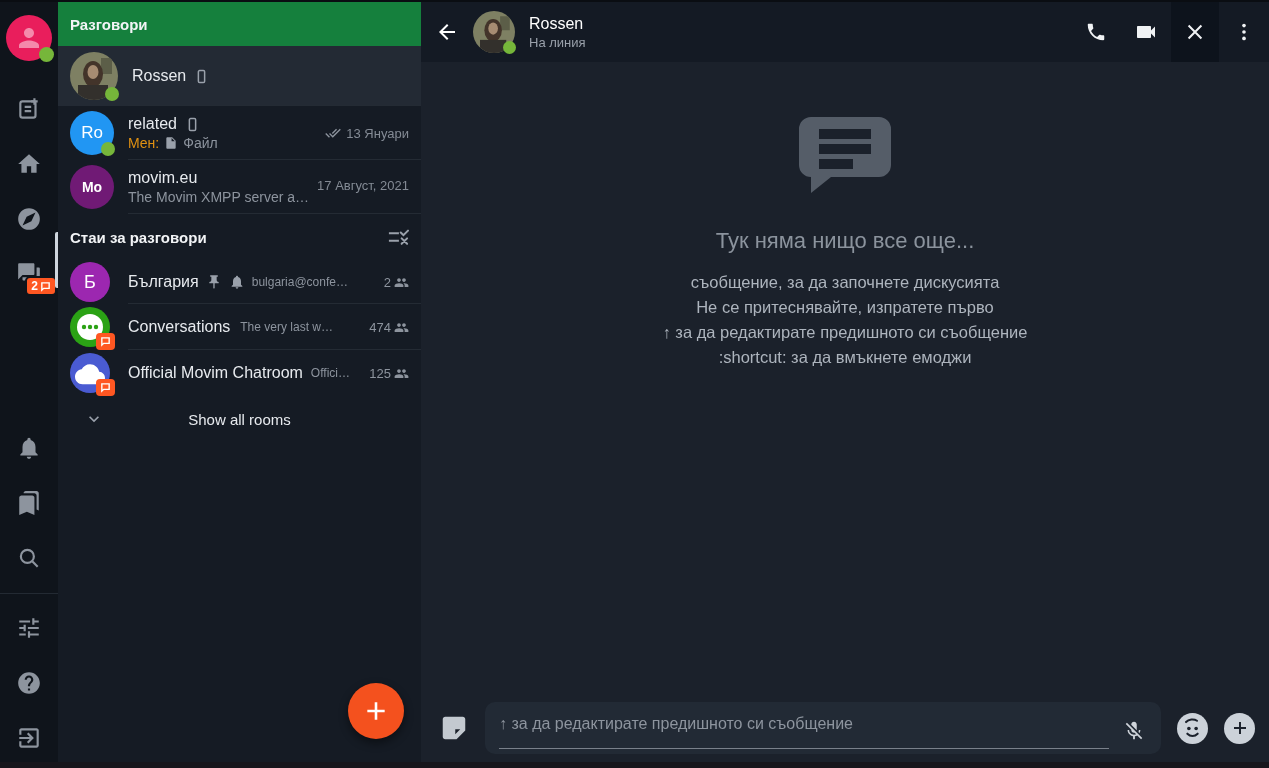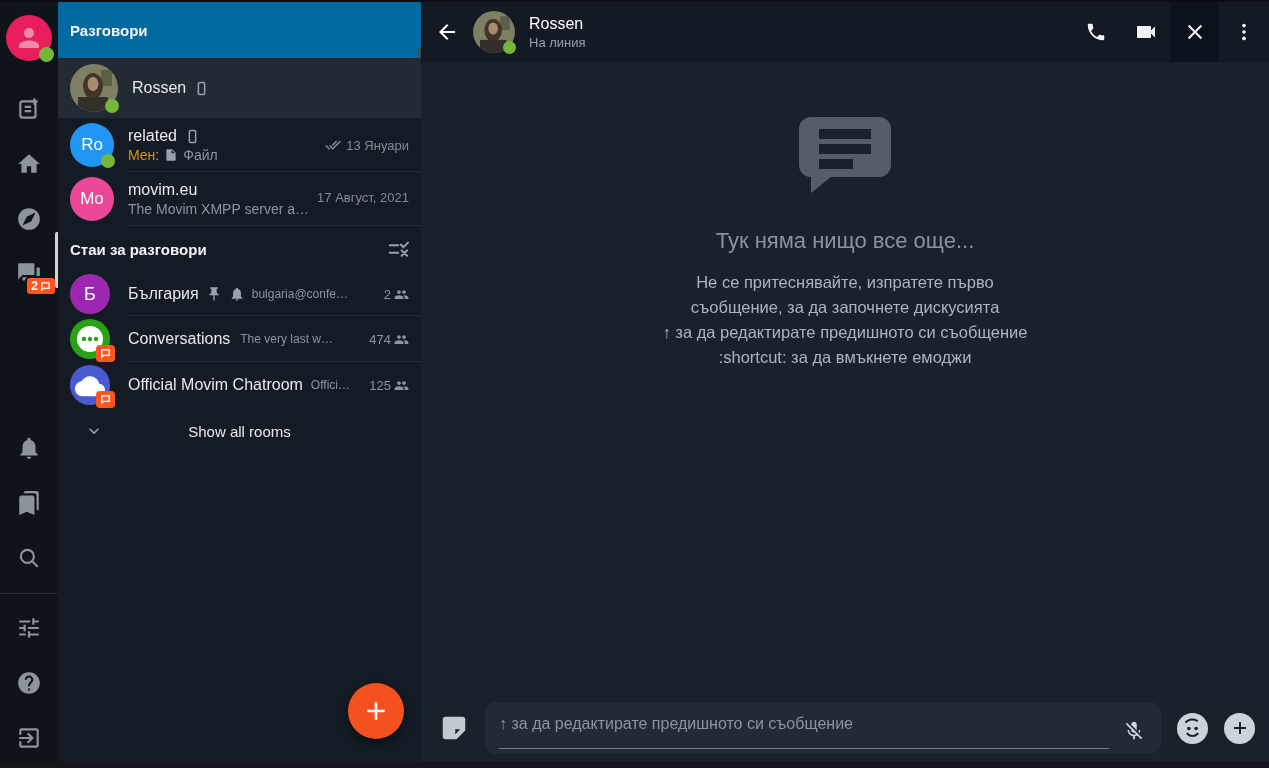--- a/index.html
+++ b/index.html
@@ -39,22 +39,22 @@
   }
   .rail-active {
     position:absolute; right:0; top:230px; width:3px; height:56px; background:#cfd6de; border-radius:2px 0 0 2px;
   }
 
   
   .panel {
     width:363px; background:#151b24; flex-shrink:0; position:relative; display:flex; flex-direction:column;
   }
   .panel-header {
-    height:56px; display:flex; align-items:center; padding:0 12px;
-    font-weight:bold; font-size:15px; color:#f2f4f6; background:#0369a1;
+    height:44px; display:flex; align-items:center; padding:0 12px;
+    font-weight:bold; font-size:15px; color:#f2f4f6; background:#15803d;
   }
   .convo {
     display:flex; align-items:center; padding:0 12px; cursor:pointer; position:relative;
   }
   .convo.two { height:54px; }
   .convo.big { height:60px; }
   .convo.selected { background:#232a34; }
   .convo .av { position:relative; flex-shrink:0; margin-right:14px; }
   .circle {
     border-radius:50%; display:flex; align-items:center; justify-content:center;
@@ -267,21 +267,21 @@
               <path d="M18 7l-1.41-1.41-6.34 6.34 1.41 1.41L18 7zm4.24-1.41L11.66 16.17 7.48 12l-1.41 1.41L11.66 19l12-12-1.42-1.41zM.41 13.41L6 19l1.41-1.41L1.83 12 .41 13.41z"></path>
             </svg>
           <span>13 Януари</span>
         </span>
       </div>
       <div class="sep"></div>
     </div>
 
     <div class="convo two">
       <div class="av">
-        <span class="circle" style="width:44px;height:44px;background:#ec4899;font-size:17px;">Mo</span>
+        <span class="circle" style="width:44px;height:44px;background:#701a75;font-size:14px;font-weight:bold;">Mo</span>
       </div>
       <div class="body">
         <div class="row1">
           <span class="cname">movim.eu</span>
         </div>
         <div class="row2">
           <span style="overflow:hidden;text-overflow:ellipsis;">The Movim XMPP server and related servi…</span>
         </div>
       </div>
       <div class="meta" style="align-self:flex-start;margin-top:18px;">
@@ -446,22 +446,22 @@
     </header>
 
     <section class="empty">
       <svg class="empty-icon" width="96" height="80" viewBox="0 0 96 80">
         <path fill="currentColor" d="M14 2h68a12 12 0 0 1 12 12v36a12 12 0 0 1-12 12H34L14 78V62A12 12 0 0 1 2 50V14A12 12 0 0 1 14 2z" transform="translate(0,-1)"></path>
         <rect x="22" y="13" width="52" height="10" fill="#1b212b"></rect>
         <rect x="22" y="28" width="52" height="10" fill="#1b212b"></rect>
         <rect x="22" y="43" width="34" height="10" fill="#1b212b"></rect>
       </svg>
       <div class="empty-title">Тук няма нищо все още...</div>
+      <div class="empty-line">съобщение, за да започнете дискусията</div>
       <div class="empty-line">Не се притеснявайте, изпратете първо</div>
-      <div class="empty-line">съобщение, за да започнете дискусията</div>
       <div class="empty-line">↑ за да редактирате предишното си съобщение</div>
       <div class="empty-line">:shortcut: за да вмъкнете емоджи</div>
     </section>
 
     <div class="composer">
       <span class="note-btn">
         <svg width="30" height="30" viewBox="0 0 24 24" fill="currentColor">
             <path d="M19 3H5c-1.1 0-2 .9-2 2v14c0 1.1.9 2 2 2h9l7-7V5c0-1.1-.9-2-2-2zm-6 14v-4h4l-4 4z"></path>
           </svg>
       </span>

